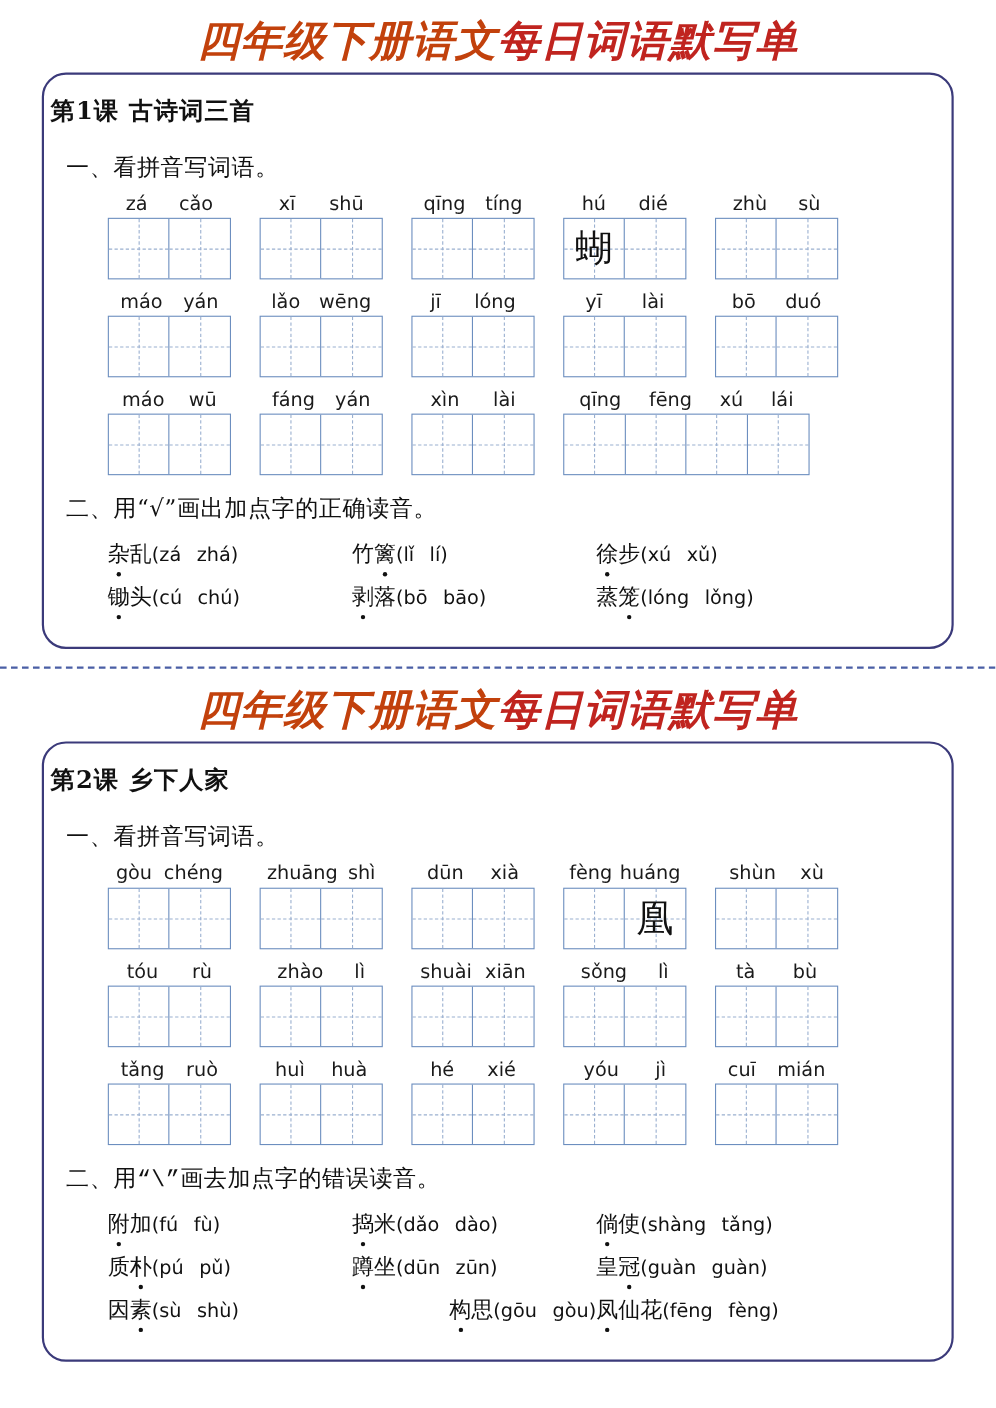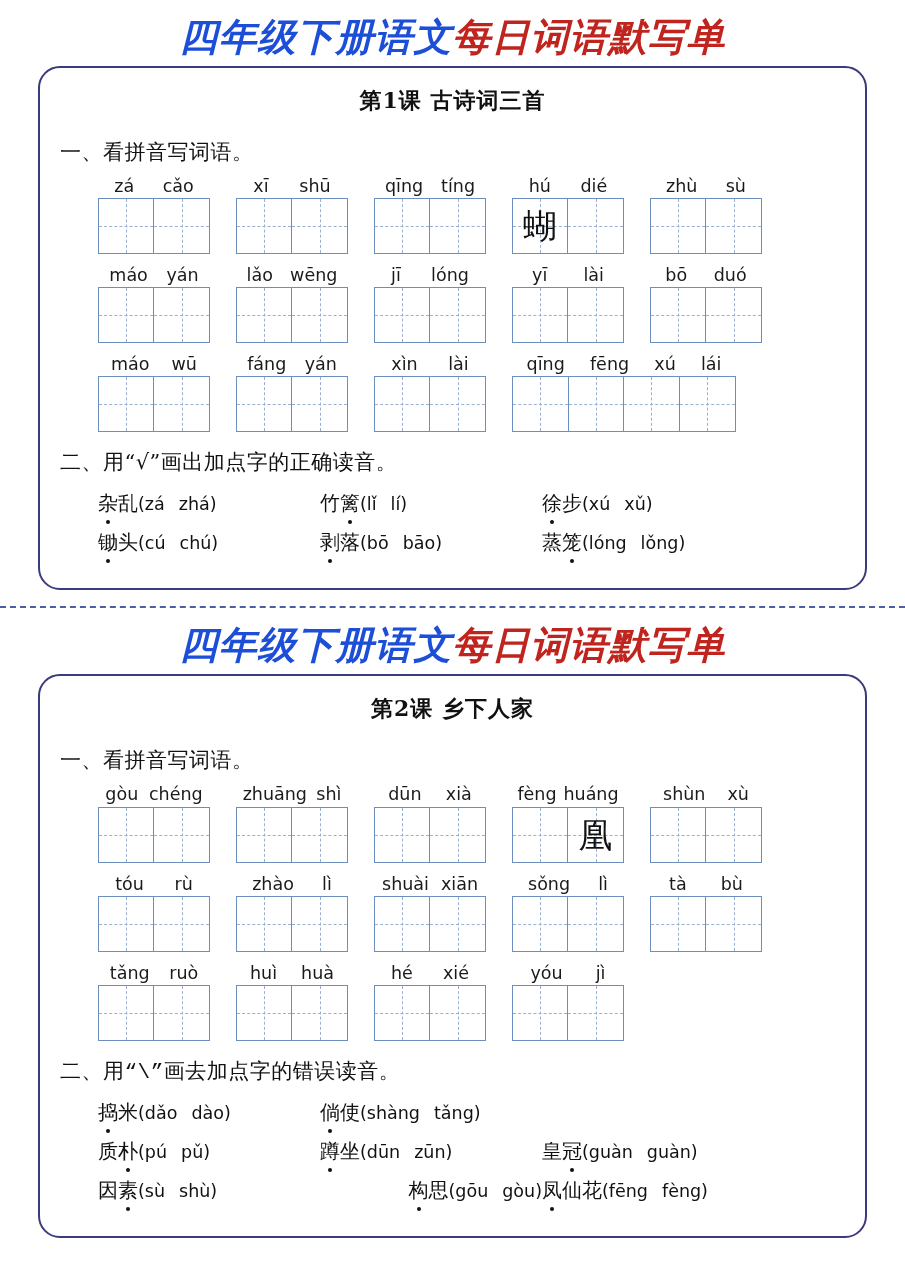--- a/index.html
+++ b/index.html
@@ -20,34 +20,34 @@
     white-space: nowrap;
     line-height: 1;
   }
   .banner .t-black, .banner .t-red {
     font-family: "DejaVu Serif", "Liberation Serif", serif;
     font-weight: bold;
     font-size: 38px;
     letter-spacing: 1px;
     font-style: italic;
   }
-  .banner .t-black { color: #1d4ed8; }
+  .banner .t-black { color: #c2410c; }
   .banner .t-red { color: #c0241f; }
 
   
   .card {
     margin: 0 38px;
     border: 2px solid #3b3a7a;
     border-radius: 22px;
     padding: 18px 6px 20px 6px;
     background: #fff;
   }
 
   .lesson-title {
-    text-align: center;
+    text-align: left;
     font-family: "DejaVu Serif", "Liberation Serif", serif;
     font-weight: bold;
     font-size: 22px;
     color: #111;
     letter-spacing: 1px;
     margin-bottom: 22px;
   }
 
   .ex-heading {
     font-family: "DejaVu Serif", "Liberation Serif", serif;
@@ -481,24 +481,35 @@
           <div class="word-item">
             <div class="pinyin" style="width: 112px;">
               <span>yóu</span>
               <span>jì</span>
             </div>
             <div class="tzg" style="width: 112px;">
               <div class="cell"></div>
               <div class="cell"></div>
             </div>
           </div>
+          <div class="word-item">
+            <div class="pinyin" style="width: 112px;">
+              <span>cuī</span>
+              <span>mián</span>
+            </div>
+            <div class="tzg" style="width: 112px;">
+              <div class="cell"></div>
+              <div class="cell"></div>
+            </div>
+          </div>
         </div>
         <div class="ex-heading" style="margin-top: 16px; font-family: Liberation Mono, monospace;">二、用“\”画去加点字的错误读音。</div>
         <div class="choice-block">
           <div class="choice-row">
+            <div class="choice-item" style="width: 222px;"><span class="dotted">附</span><span>加</span><span class="opts">(<span>fú</span><span class="gap"></span><span>fù</span>)</span></div>
             <div class="choice-item" style="width: 222px;"><span class="dotted">捣</span><span>米</span><span class="opts">(<span>dǎo</span><span class="gap"></span><span>dào</span>)</span></div>
             <div class="choice-item"><span class="dotted">倘</span><span>使</span><span class="opts">(<span>shàng</span><span class="gap"></span><span>tǎng</span>)</span></div>
           </div>
           <div class="choice-row">
             <div class="choice-item" style="width: 222px;"><span>质</span><span class="dotted">朴</span><span class="opts">(<span>pú</span><span class="gap"></span><span>pǔ</span>)</span></div>
             <div class="choice-item" style="width: 222px;"><span class="dotted">蹲</span><span>坐</span><span class="opts">(<span>dūn</span><span class="gap"></span><span>zūn</span>)</span></div>
             <div class="choice-item"><span>皇</span><span class="dotted">冠</span><span class="opts">(<span>guàn</span><span class="gap"></span><span>guàn</span>)</span></div>
           </div>
           <div class="choice-row">
             <div class="choice-item" style="width: 222px;"><span>因</span><span class="dotted">素</span><span class="opts">(<span>sù</span><span class="gap"></span><span>shù</span>)</span></div>

